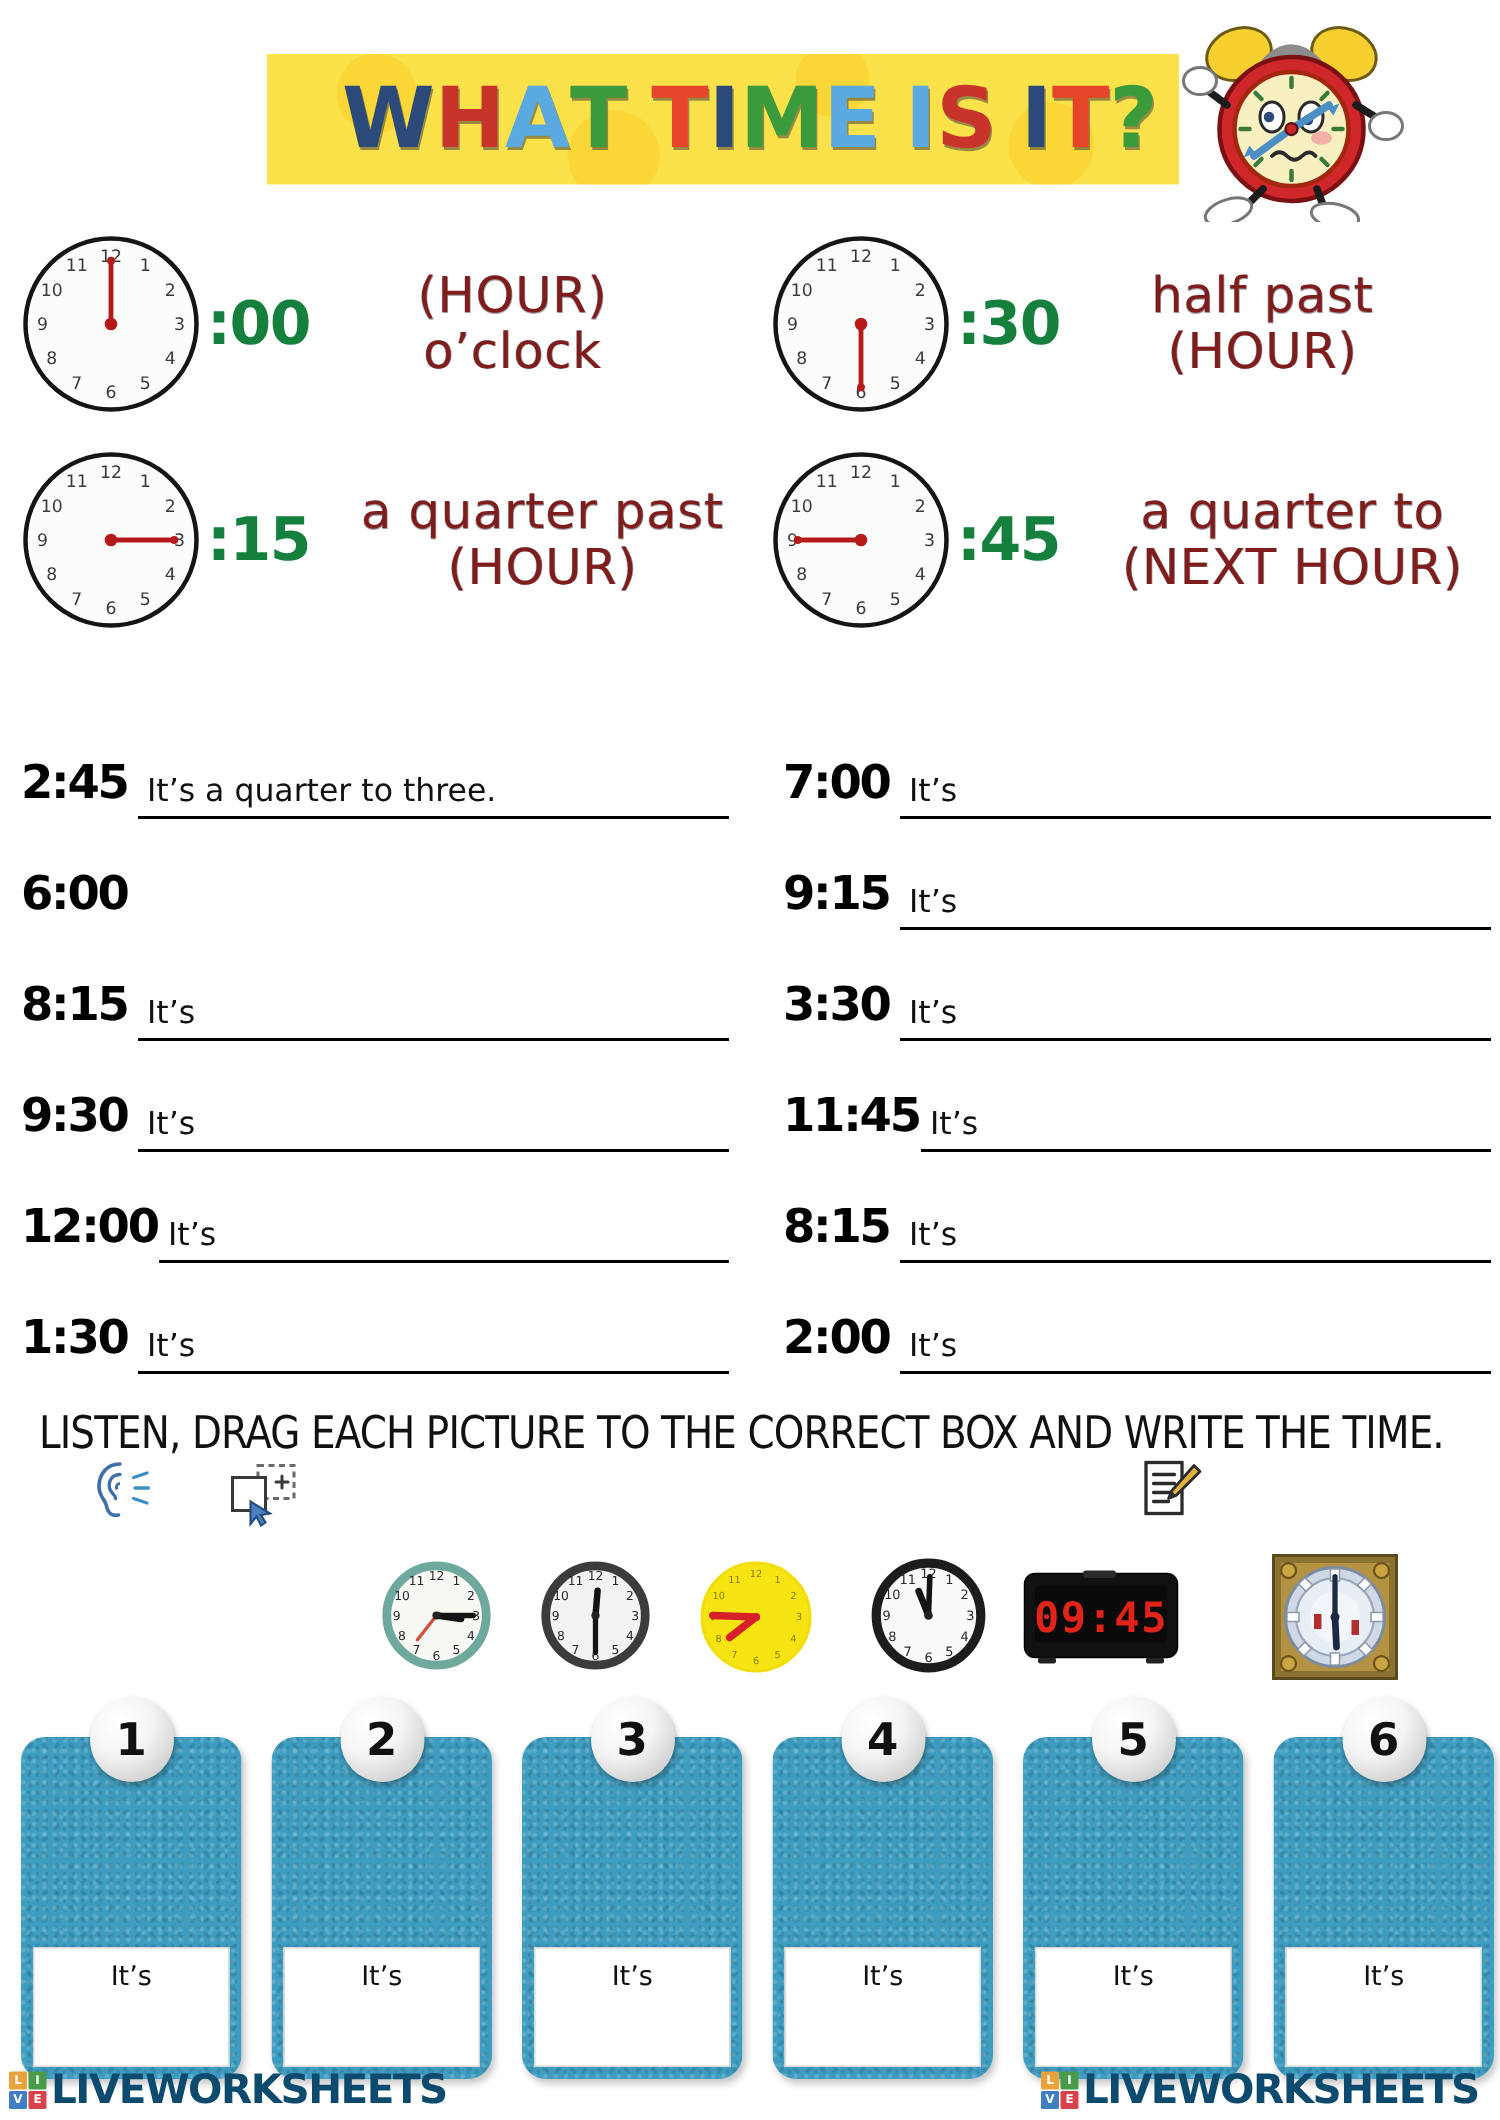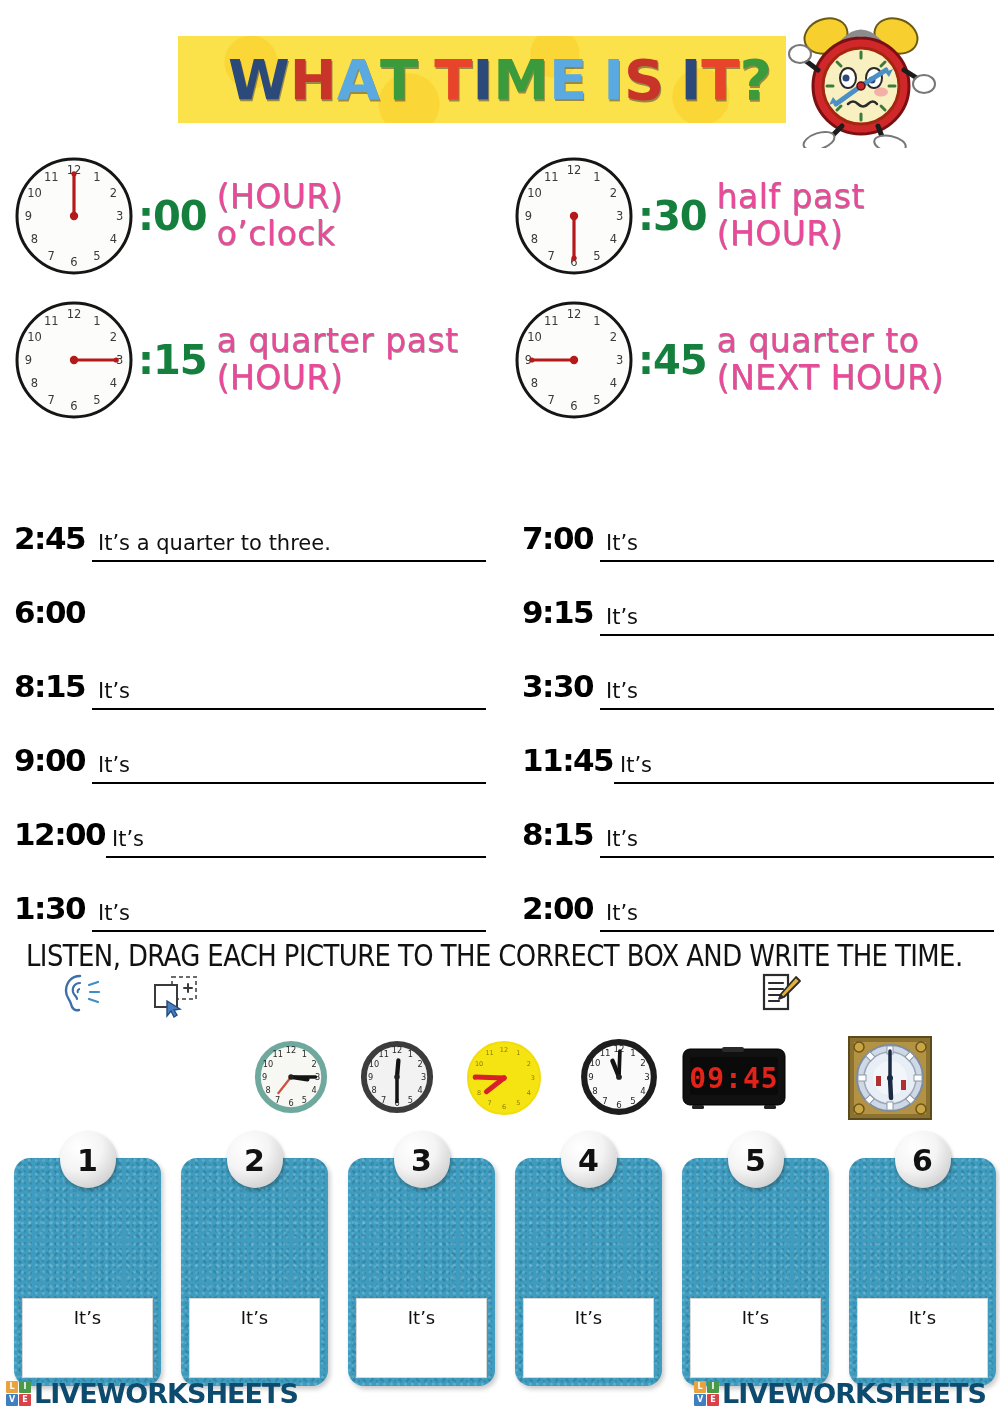--- a/index.html
+++ b/index.html
@@ -79,28 +79,29 @@
     font-weight: bold;
     font-size: 40px;
     color: #15803d;
     margin: 0 10px 0 4px;
     letter-spacing: -1px;
   }
   .legend-phrase {
     font-family: "DejaVu Sans", sans-serif;
     font-size: 33px;
     line-height: 1.12;
-    color: #ec4899;
+    color: #7f1d1d;
+    text-align: center;
     letter-spacing: .5px;
     text-shadow: 0.5px 0.5px 0 #9a9a9a, -0.4px 0.4px 0 #bdbdbd;
   }
   .legend-phrase .l2 { display: block; }
 
   
-  .ex-col { position: absolute; top: 488px; }
+  .ex-col { position: absolute; top: 472px; }
   .ex-col.left  { left: 14px;  width: 472px; }
   .ex-col.right { left: 522px; width: 472px; }
   .ex-row {
     position: relative;
     height: 74px;
     display: flex;
     align-items: flex-end;
   }
   .ex-time {
     font-family: "DejaVu Sans", sans-serif;
@@ -413,21 +414,21 @@
     <div class="ex-row">
       <span class="ex-time">6:00</span>
     </div>
     <div class="ex-row">
       <span class="ex-time">8:15</span>
       <span class="ex-answer">
         <span class="ex-answer-text">It’s</span>
       </span>
     </div>
     <div class="ex-row">
-      <span class="ex-time">9:00</span>
+      <span class="ex-time">9:30</span>
       <span class="ex-answer">
         <span class="ex-answer-text">It’s</span>
       </span>
     </div>
     <div class="ex-row">
       <span class="ex-time wide">12:00</span>
       <span class="ex-answer">
         <span class="ex-answer-text">It’s</span>
       </span>
     </div>

